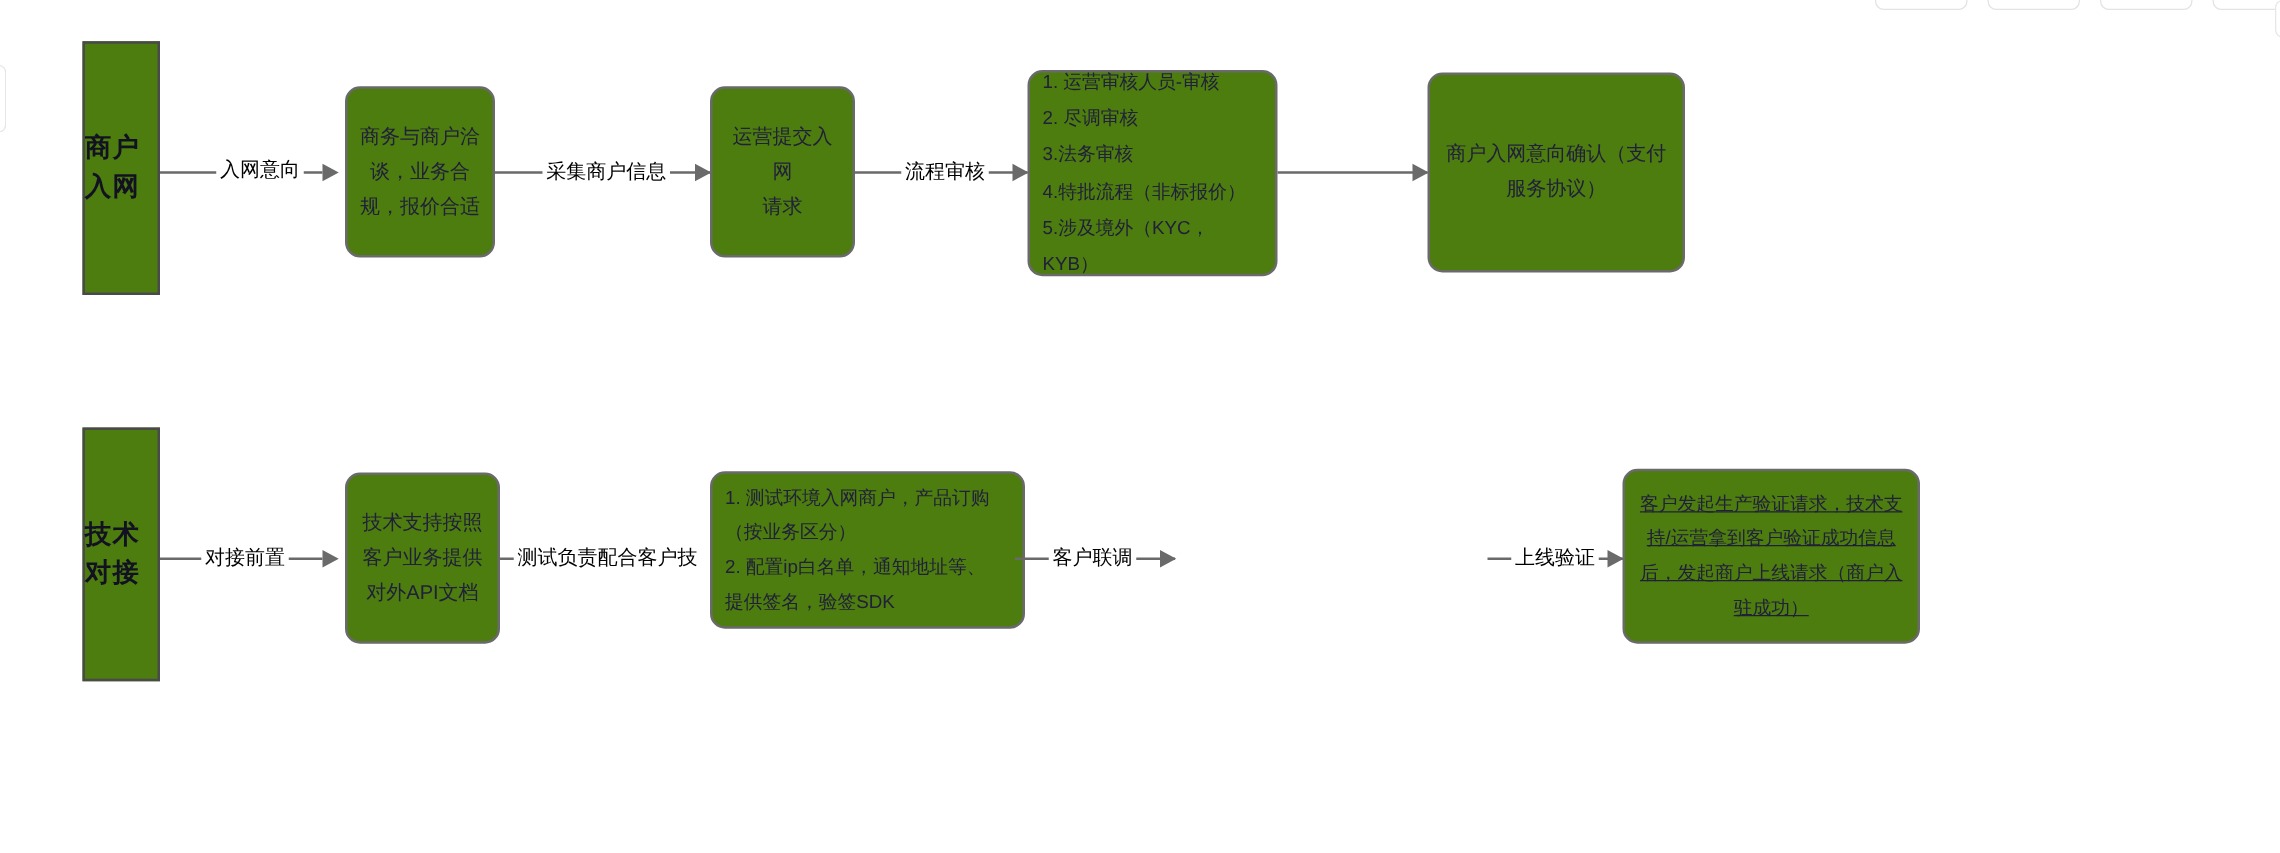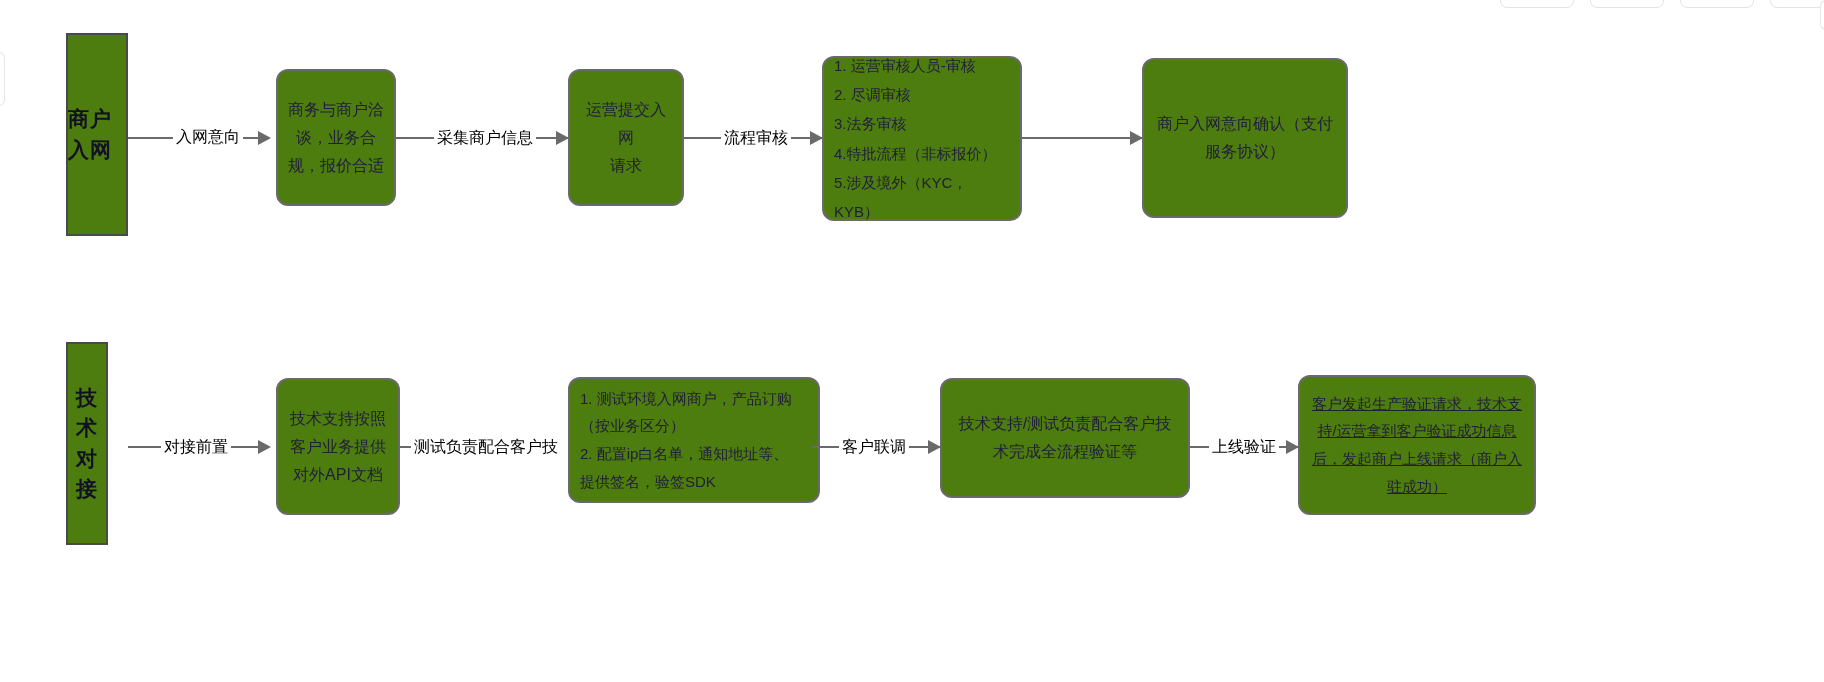--- a/index.html
+++ b/index.html
@@ -173,21 +173,21 @@
   </div>
 
   <div class="conn" style="left:1022px; top:137px; width:120px;"></div>
   <div class="arrowhead" style="left:1130px; top:131px;"></div>
 
   <div class="node" style="left:1142px; top:58px; width:206px; height:160px;">
     <span class="node-text">商户入网意向确认（支付
 服务协议）</span>
   </div>
 
-  <div class="lane-label" style="left:66px; top:342px; width:42px; height:203px;text-align:center;">
+  <div class="lane-label" style="left:66px; top:342px; width:62px; height:203px;">
     <span class="node-text">技术
 对接</span>
   </div>
 
   <div class="conn" style="left:128px; top:446px; width:130px;"></div>
   <div class="arrowhead" style="left:258px; top:440px;"></div>
   <div class="conn-label" style="left:196px; top:447px;">对接前置</div>
 
   <div class="node" style="left:276px; top:378px; width:124px; height:137px;">
     <span class="node-text">技术支持按照
@@ -203,24 +203,20 @@
     <span class="node-text">1. 测试环境入网商户，产品订购
 （按业务区分）
 2. 配置ip白名单，通知地址等、
 提供签名，验签SDK</span>
   </div>
 
   <div class="conn" style="left:812px; top:446px; width:128px;"></div>
   <div class="arrowhead" style="left:928px; top:440px;"></div>
   <div class="conn-label" style="left:874px; top:447px;">客户联调</div>
 
-  <div class="node" style="left:940px; top:378px; width:250px; height:120px;">
-    <span class="node-text">技术支持/测试负责配合客户技
-术完成全流程验证等</span>
-  </div>
 
   <div class="conn" style="left:1190px; top:446px; width:110px;"></div>
   <div class="arrowhead" style="left:1286px; top:440px;"></div>
   <div class="conn-label" style="left:1244px; top:447px;">上线验证</div>
 
   <div class="node" style="left:1298px; top:375px; width:238px; height:140px; font-size:15px; line-height:1.85;text-decoration:underline;">
     <span class="node-text">客户发起生产验证请求，技术支
 持/运营拿到客户验证成功信息
 后，发起商户上线请求（商户入
 驻成功）</span>

